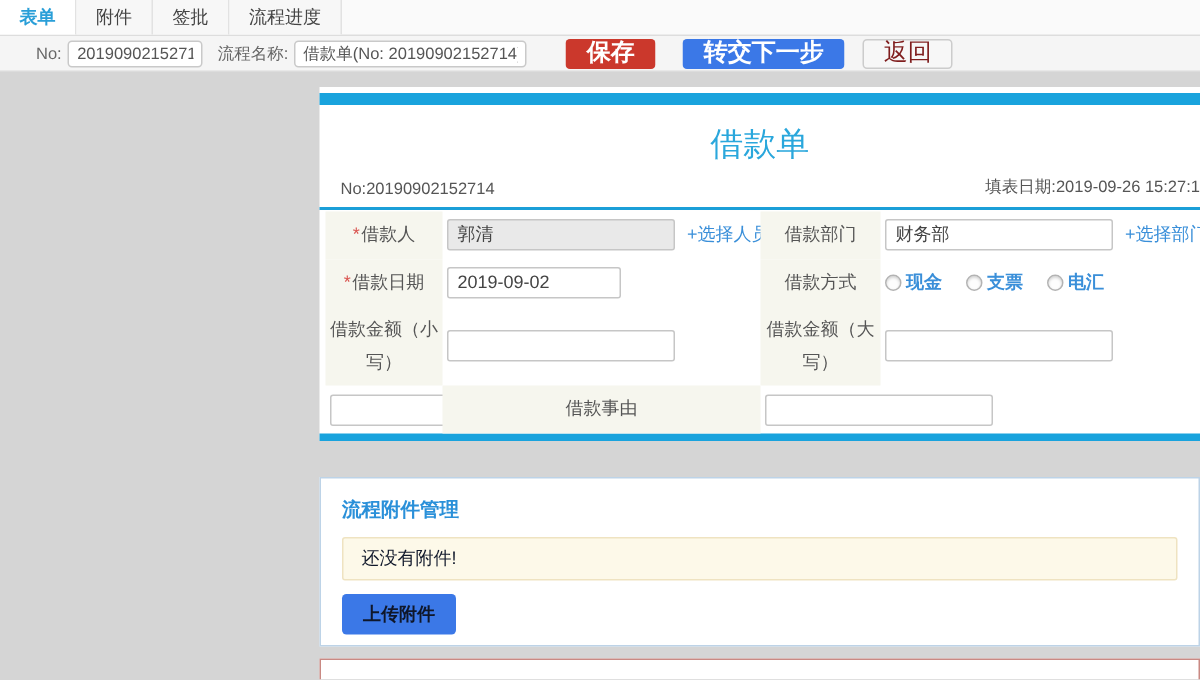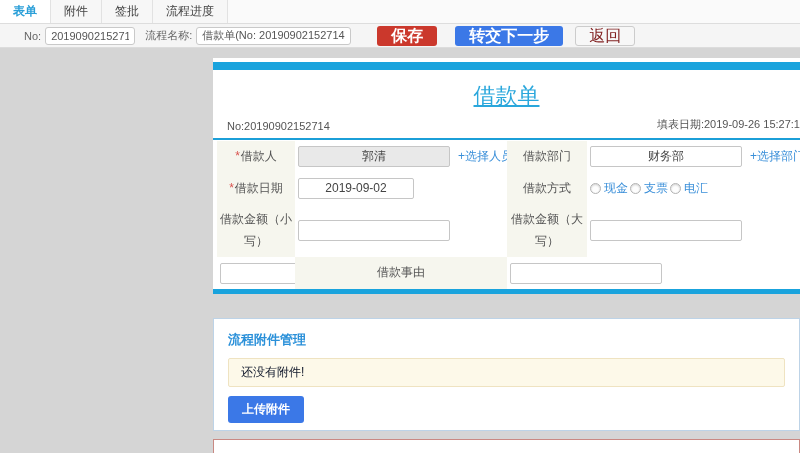--- a/index.html
+++ b/index.html
@@ -28,49 +28,49 @@
   .btn-back { background:#f7f7f7; border-color:#ccc; color:#7f1d1d; font-weight:normal; margin-left:12px; }
 
   
   .content { height:405px; padding-left:213px; background:#d5d5d5; overflow:hidden; }
   .panel { background:#fff; }
 
   
   .main-panel { margin-top:10px; padding-top:4px; }
   .bar-blue-top { height:8px; background:#19a3dd; }
   .bar-blue-bottom { height:5px; background:#19a3dd; }
-  .form-title { text-align:center; font-size:22px; color:#2aa7dc; margin:11px 0 6px;text-decoration:underline; }
+  .form-title { text-align:center; font-size:22px; color:#2aa7dc; margin:11px 0 6px; }
   .meta-row { display:flex; justify-content:space-between; align-items:flex-end;
               padding-left:14px; font-size:11px; color:#555; padding-bottom:6px; }
   .meta-row .date { white-space:nowrap; }
   .blue-underline { height:2px; background:#1b9fd8; }
 
   .form-grid { display:grid; grid-template-columns:78px 212px 80px 1fr; margin-left:4px; margin-top:1px; }
   .lbl { background:#f6f6ee; display:flex; align-items:center; justify-content:center;
          text-align:center; font-size:12px; color:#555; padding:5px 2px; line-height:1.8; }
   .fld { display:flex; align-items:center; padding:4px 0 4px 3px; font-size:12px; }
   .inp { height:21px; border:1px solid #c6c6c6; border-radius:2px; background:#fff;
-         padding:0 6px; font-size:12px; color:#444; width:152px; font-family:inherit;text-align:center; }
+         padding:0 6px; font-size:12px; color:#444; width:152px; font-family:inherit; }
   .inp.readonly { background:#e9e9e9; }
   .inp.date { width:116px; }
   .req { color:#d9534f; margin-right:1px; }
   .pick-link { color:#3a8fd9; margin-left:8px; text-decoration:none; font-size:12px; white-space:nowrap; }
-  .radio-group { display:flex; align-items:flex-end; gap:2px; }
+  .radio-group { display:flex; align-items:flex-end; gap:16px;font-weight:bold; }
   .radio-opt { display:flex; align-items:center; color:#3a8fd9; font-size:12px; cursor:pointer; }
   .radio-dot { width:11px; height:11px; border:1px solid #b3b3b3; border-radius:50%;
                background:#fdfdfd; box-shadow:inset 0 1px 2px rgba(0,0,0,.18); margin-right:3px; }
 
   
   .attach-panel { margin-top:24px; border:1px solid #bdd3e7; padding:12px 14px 7px; }
   .section-title { font-size:13px; font-weight:bold; }
   .section-title.blue { color:#2a90d9; }
   .section-title.red { color:#c9302c; }
   .alert-box { margin-top:9px; border:1px solid #efe3c1; background:#fdf9e9; border-radius:2px;
                padding:5px 12px; font-size:12px; color:#0f172a; }
-  .btn-upload { margin-top:9px; background:#3b78e7; color:#ffffff; border:none; border-radius:3px;
+  .btn-upload { margin-top:9px; background:#3b78e7; color:#0f172a; border:none; border-radius:3px;
                 padding:5px 14px; font-size:12px; font-weight:bold; cursor:pointer; font-family:inherit; }
 
   
   .approve-panel { margin-top:8px; border:1px solid #c98983; padding:12px 14px; min-height:120px; }
 </style>
 </head>
 <body>
 
 <div class="tabbar">
   <div class="tab active">表单</div>

